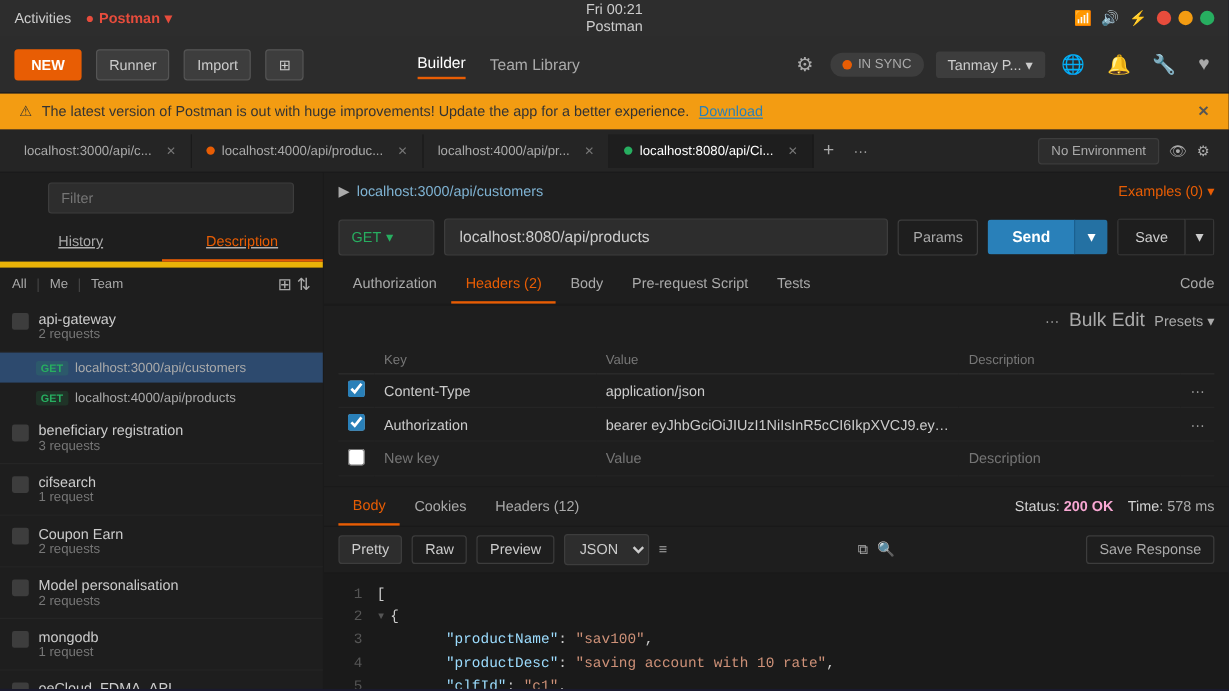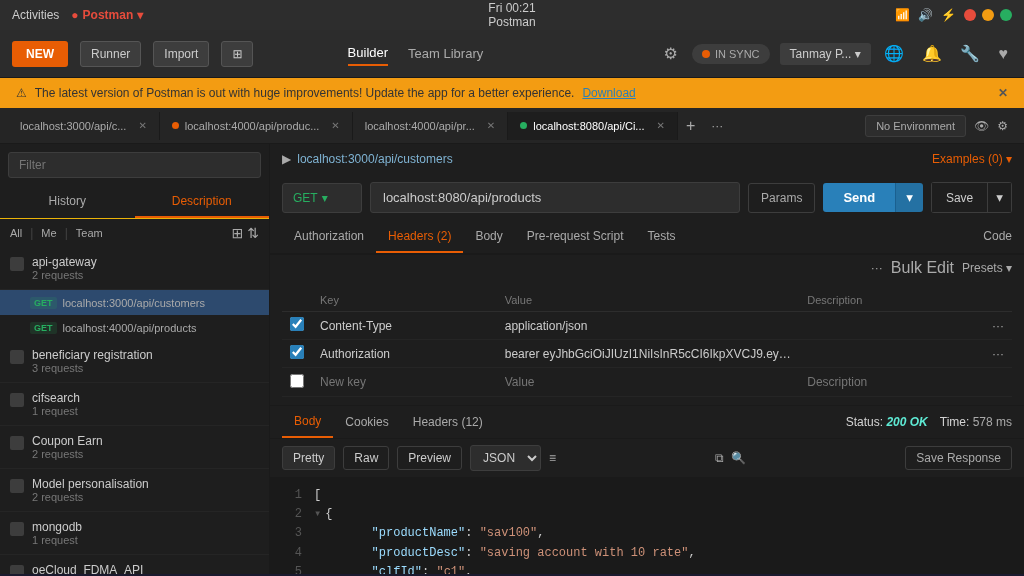--- a/index.html
+++ b/index.html
@@ -39,23 +39,23 @@
     .tab-dot.green { background: #27ae60; }
     .tab-close { color: #777; margin-left: 6px; font-size: 10px; }
     .tab-add { color: #aaa; padding: 4px 8px; cursor: pointer; font-size: 16px; }
     .tab-more { color: #aaa; padding: 4px 8px; cursor: pointer; }
 
     
     .main { display: flex; height: calc(576px - 30px - 48px - 32px - 36px); }
 
     
     .sidebar { width: 270px; background: #1e1e1e; border-right: 1px solid #1a1a1a; display: flex; flex-direction: column; flex-shrink: 0; }
-    .sidebar-search { padding: 8px 8px; }
+    .sidebar-search { padding: 8px 24px; margin-left: 16px; }
     .sidebar-search input { width: 100%; background: #2d2d2d; border: 1px solid #3d3d3d; border-radius: 3px; padding: 5px 10px; color: #ccc; font-size: 12px; }
-    .sidebar-tabs { display: flex; border-bottom: 1px solid #eab308; }
+    .sidebar-tabs { display: flex; border-bottom: 5px solid #eab308; text-decoration: underline; }
     .sidebar-tab { flex: 1; text-align: center; padding: 8px; color: #aaa; cursor: pointer; font-size: 12px; }
     .sidebar-tab.active { color: #e85d04; border-bottom: 2px solid #e85d04; }
     .sidebar-filter { display: flex; align-items: center; padding: 6px 10px; gap: 8px; }
     .filter-btn { color: #aaa; font-size: 11px; cursor: pointer; }
     .filter-sep { color: #444; }
     .sidebar-actions { display: flex; gap: 4px; margin-left: auto; }
     .sidebar-action { color: #aaa; cursor: pointer; font-size: 14px; }
     .sidebar-items { overflow-y: auto; flex: 1; }
     .collection-item { padding: 8px 10px; display: flex; align-items: flex-start; gap: 8px; cursor: pointer; border-bottom: 1px solid #252525; }
     .coll-icon { width: 14px; height: 14px; background: #3d3d3d; border-radius: 2px; margin-top: 2px; flex-shrink: 0; }
@@ -102,21 +102,21 @@
     .checkbox { width: 14px; height: 14px; accent-color: #2980b9; }
     .new-row-input { background: transparent; border: none; color: #555; font-size: 12px; padding: 2px 0; width: 100%; }
     .dots-btn { color: #aaa; cursor: pointer; }
 
     
     .response-area { flex: 1; border-top: 1px solid #1a1a1a; display: flex; flex-direction: column; }
     .response-tabs { display: flex; align-items: center; padding: 0 12px; border-bottom: 1px solid #1a1a1a; }
     .resp-tab { padding: 8px 12px; color: #aaa; cursor: pointer; font-size: 12px; }
     .resp-tab.active { color: #e85d04; border-bottom: 2px solid #e85d04; }
     .status-info { margin-left: auto; display: flex; gap: 12px; font-size: 12px; }
-    .status-ok { color: #5eead4; font-weight: bold; font-style: italic; }
+    .status-ok { color: #f9a8d4; font-weight: bold; }
     .status-time { color: #aaa; }
 
     
     .resp-toolbar { display: flex; align-items: center; padding: 6px 12px; gap: 8px; border-bottom: 1px solid #1a1a1a; }
     .resp-format-btn { padding: 4px 10px; background: transparent; border: 1px solid #3d3d3d; border-radius: 3px; color: #ccc; font-size: 12px; cursor: pointer; }
     .resp-format-btn.active { background: #2d2d2d; }
     .format-select { background: #2d2d2d; border: 1px solid #3d3d3d; border-radius: 3px; padding: 4px 8px; color: #ccc; font-size: 12px; cursor: pointer; }
     .resp-action-btn { margin-left: auto; color: #aaa; font-size: 12px; cursor: pointer; background: transparent; border: 1px solid #3d3d3d; border-radius: 3px; padding: 4px 10px; }
 
     

